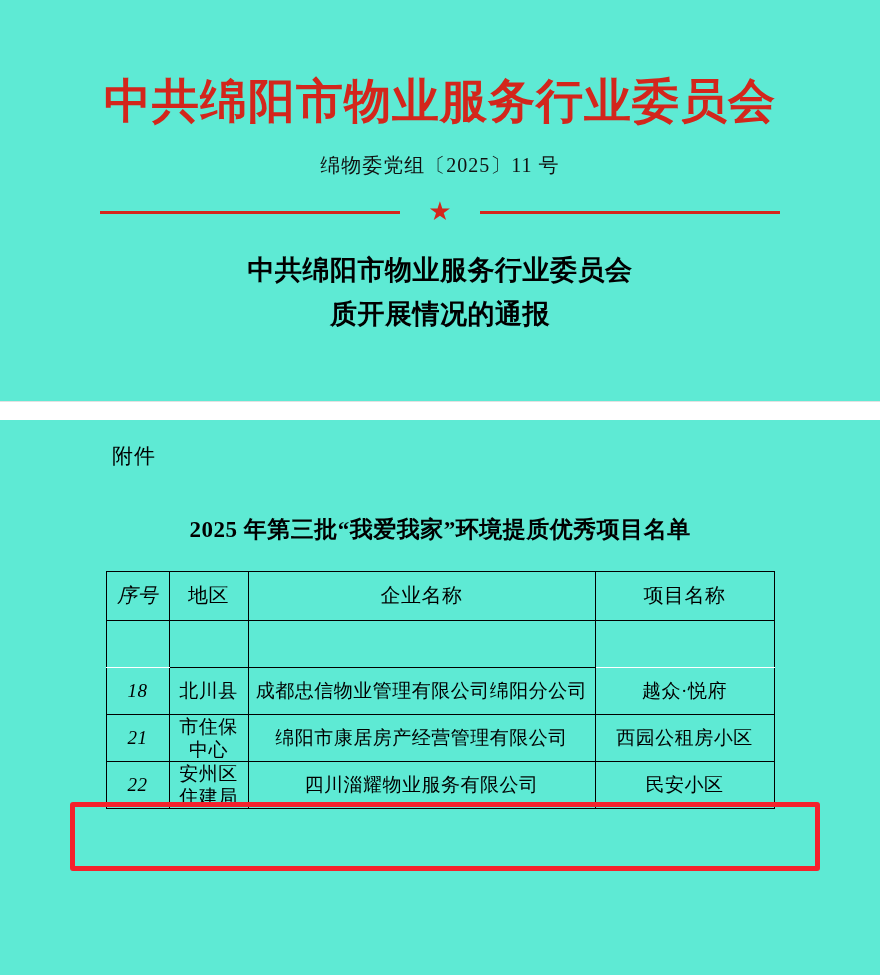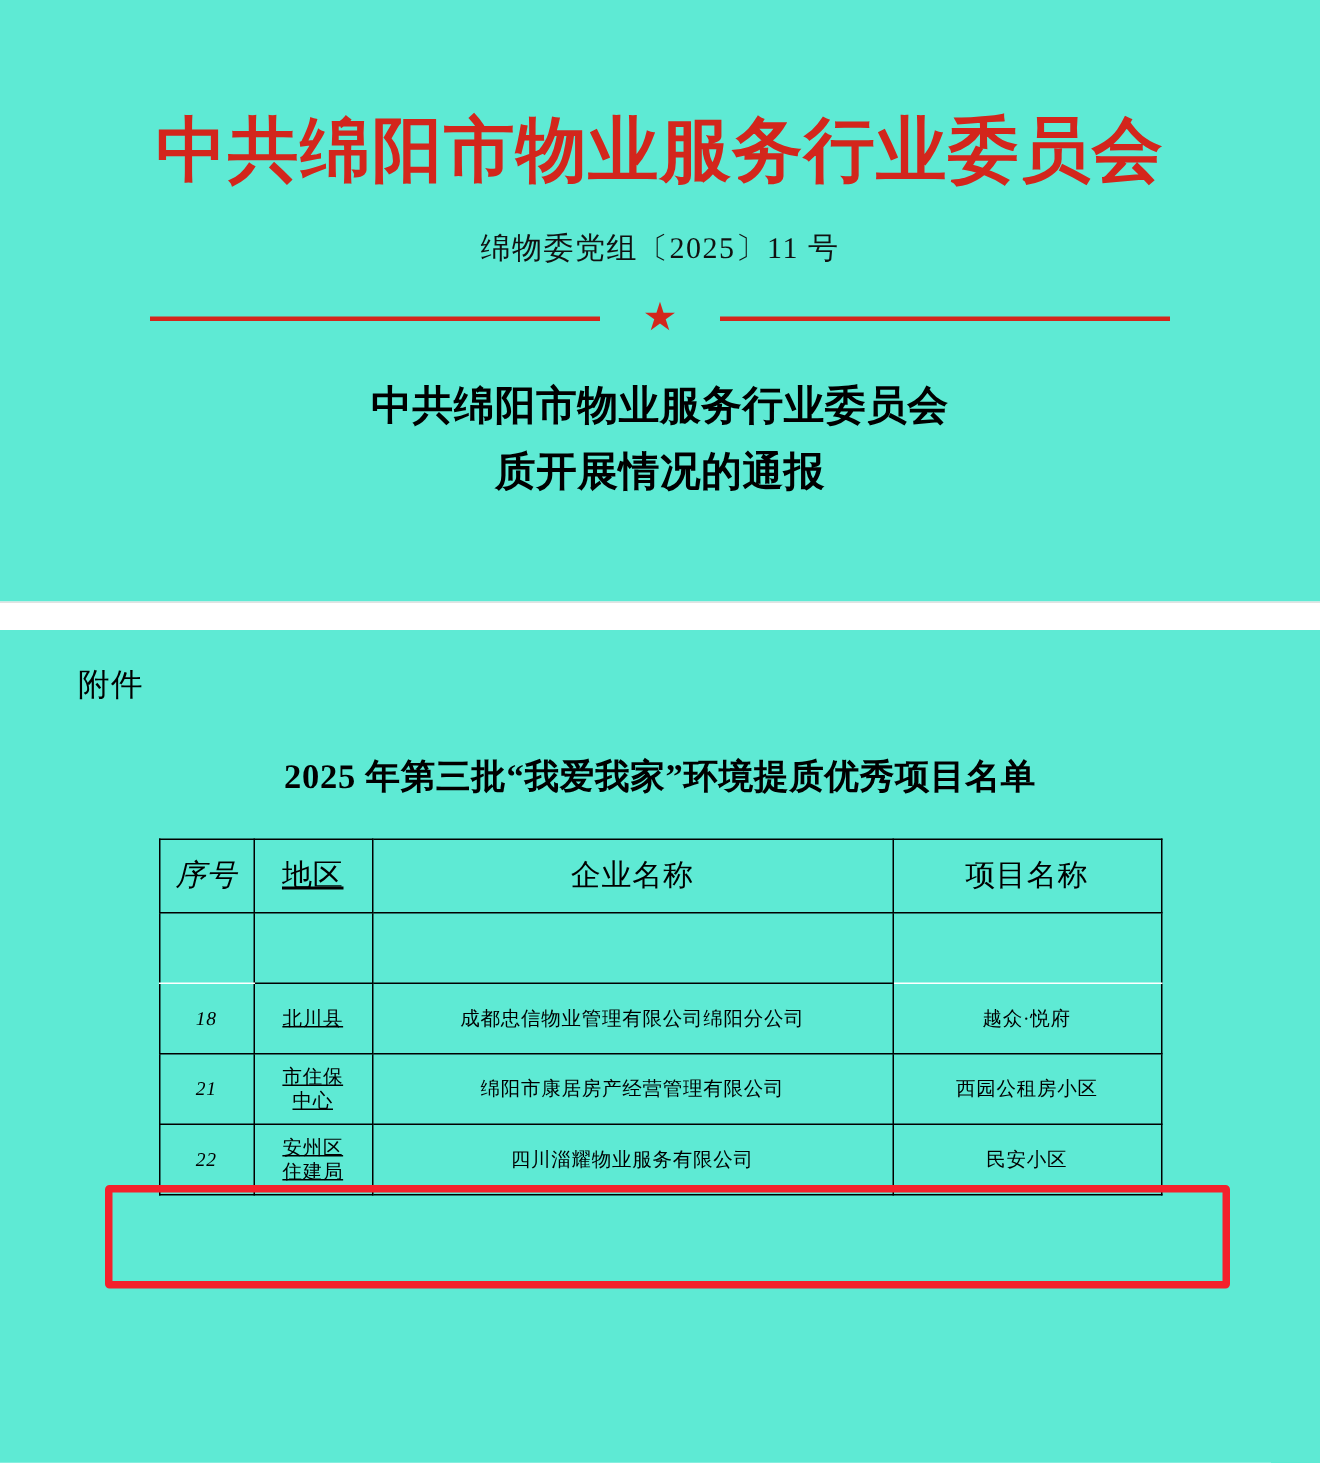--- a/index.html
+++ b/index.html
@@ -85,29 +85,29 @@
   
   .page-gap {
     margin-top: 64px;
     height: 18px;
     border-top: 1px solid #e2e2e2;
     background: #ffffff;
   }
 
   
   .attachment {
-    padding: 0 52px;
+    padding: 0 112px;
   }
   .attach-label {
     margin-top: 22px;
     font-size: 21px;
     letter-spacing: 1px;
   }
   .attach-title {
-    margin-top: 32px;
+    margin-top: 44px;
     text-align: center;
     font-weight: bold;
     font-size: 23px;
     letter-spacing: 0.5px;
   }
 
   
   .table-wrap {
     position: relative;
     margin-top: 26px;
@@ -115,32 +115,32 @@
   table.list {
     border-collapse: collapse;
     width: 664px;
     margin: 0 auto;
     table-layout: fixed;
   }
   table.list td, table.list th {
     border: 1px solid #000;
     text-align: center;
     vertical-align: middle;
-    font-size: 13px;
+    font-size: 19px;
     font-weight: normal;
     padding: 0;
     height: 46px;
     letter-spacing: 0.5px;
   }
   table.list thead th {
     height: 48px;
     font-size: 20px;
   }
   .col-no { width: 62px; font-style: italic; }
-  .col-area { width: 78px; text-decoration: underline; }
+  .col-area { width: 78px; }
   .col-company { width: 346px; }
   .col-project { width: 178px; margin-left: 47px; }
 
   .spacer-row td {
     border-left: 1px solid #ffffff;
     border-right: 1px solid #ffffff;
     border-top: 1px solid #ffffff;
     border-bottom: 1px solid #000;
     height: 14px;
   }

